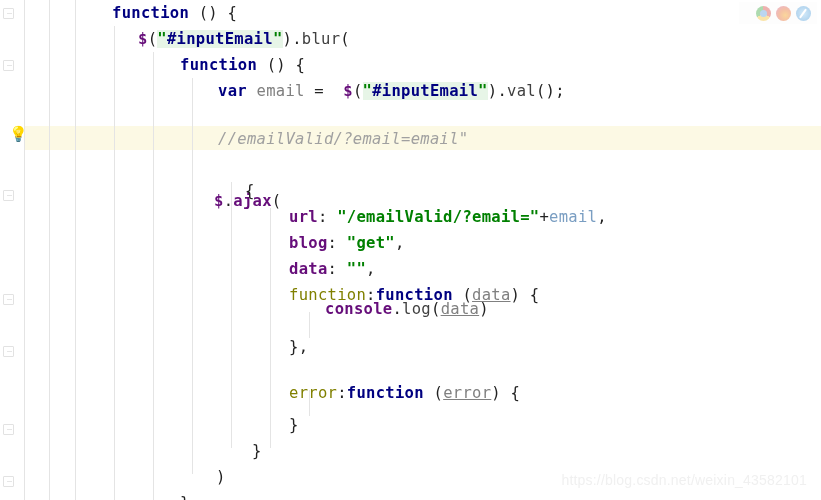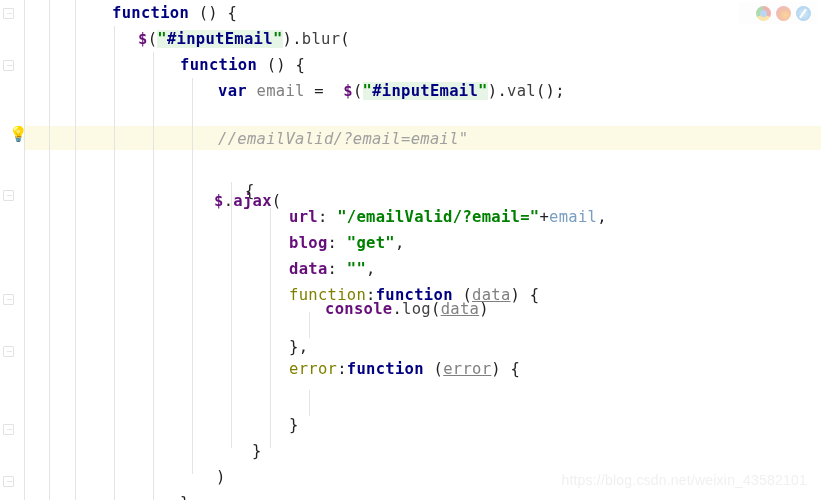--- a/index.html
+++ b/index.html
@@ -197,21 +197,21 @@
       <div class="line" style="top: 78px; padding-left: 218px;"><span class="t-kw">var</span><span class="t-ident"> email</span><span class="t-punct"> =  </span><span class="t-dollar">$</span><span class="t-punct">(</span><span class="t-quote">"</span><span class="t-sel">#inputEmail</span><span class="t-quote">"</span><span class="t-punct">).</span><span class="t-method">val</span><span class="t-punct">();</span></div>
       <div class="line" style="top: 126px; padding-left: 218px;"><span class="t-comment">//emailValid/?email=email"</span></div>
       <div class="line" style="top: 152px; padding-left: 214px; margin-top: 36px;"><span class="t-dollar">$</span><span class="t-punct">.</span><span class="t-dollar">ajax</span><span class="t-punct">(</span></div>
       <div class="line" style="top: 178px; padding-left: 245px;"><span class="t-punct">{</span></div>
       <div class="line" style="top: 204px; padding-left: 289px;"><span class="t-obj">url</span><span class="t-punct">: </span><span class="t-str">"/emailValid/?email="</span><span class="t-punct">+</span><span class="t-var-lt">email</span><span class="t-punct">,</span></div>
       <div class="line" style="top: 230px; padding-left: 289px;"><span class="t-obj">blog</span><span class="t-punct">: </span><span class="t-str">"get"</span><span class="t-punct">,</span></div>
       <div class="line" style="top: 256px; padding-left: 289px;"><span class="t-obj">data</span><span class="t-punct">: </span><span class="t-str">""</span><span class="t-punct">,</span></div>
       <div class="line" style="top: 282px; padding-left: 289px;"><span class="t-prop">function</span><span class="t-punct">:</span><span class="t-kw">function</span><span class="t-punct"> (</span><span class="t-param">data</span><span class="t-punct">) {</span></div>
       <div class="line" style="top: 296px; padding-left: 325px;"><span class="t-obj">console</span><span class="t-punct">.</span><span class="t-method">log</span><span class="t-punct">(</span><span class="t-param">data</span><span class="t-punct">)</span></div>
       <div class="line" style="top: 334px; padding-left: 289px;"><span class="t-punct">},</span></div>
-      <div class="line" style="top: 356px; padding-left: 289px;"><span class="t-prop">error</span><span class="t-punct">:</span><span class="t-kw">function</span><span class="t-punct"> (</span><span class="t-param">error</span><span class="t-punct">) {</span></div>
+      <div class="line" style="top: 380px; padding-left: 289px;"><span class="t-prop">error</span><span class="t-punct">:</span><span class="t-kw">function</span><span class="t-punct"> (</span><span class="t-param">error</span><span class="t-punct">) {</span></div>
       <div class="line" style="top: 412px; padding-left: 289px;"><span class="t-punct">}</span></div>
       <div class="line" style="top: 438px; padding-left: 252px;"><span class="t-punct">}</span></div>
       <div class="line" style="top: 464px; padding-left: 216px;"><span class="t-punct">)</span></div>
       <div class="line" style="top: 490px; padding-left: 180px;"><span class="t-punct">}</span></div>
     </div>
 
   <div id="preview-icons">
       <div class="bicon chrome"></div>
       <div class="bicon firefox"></div>
       <div class="bicon safari"></div>

